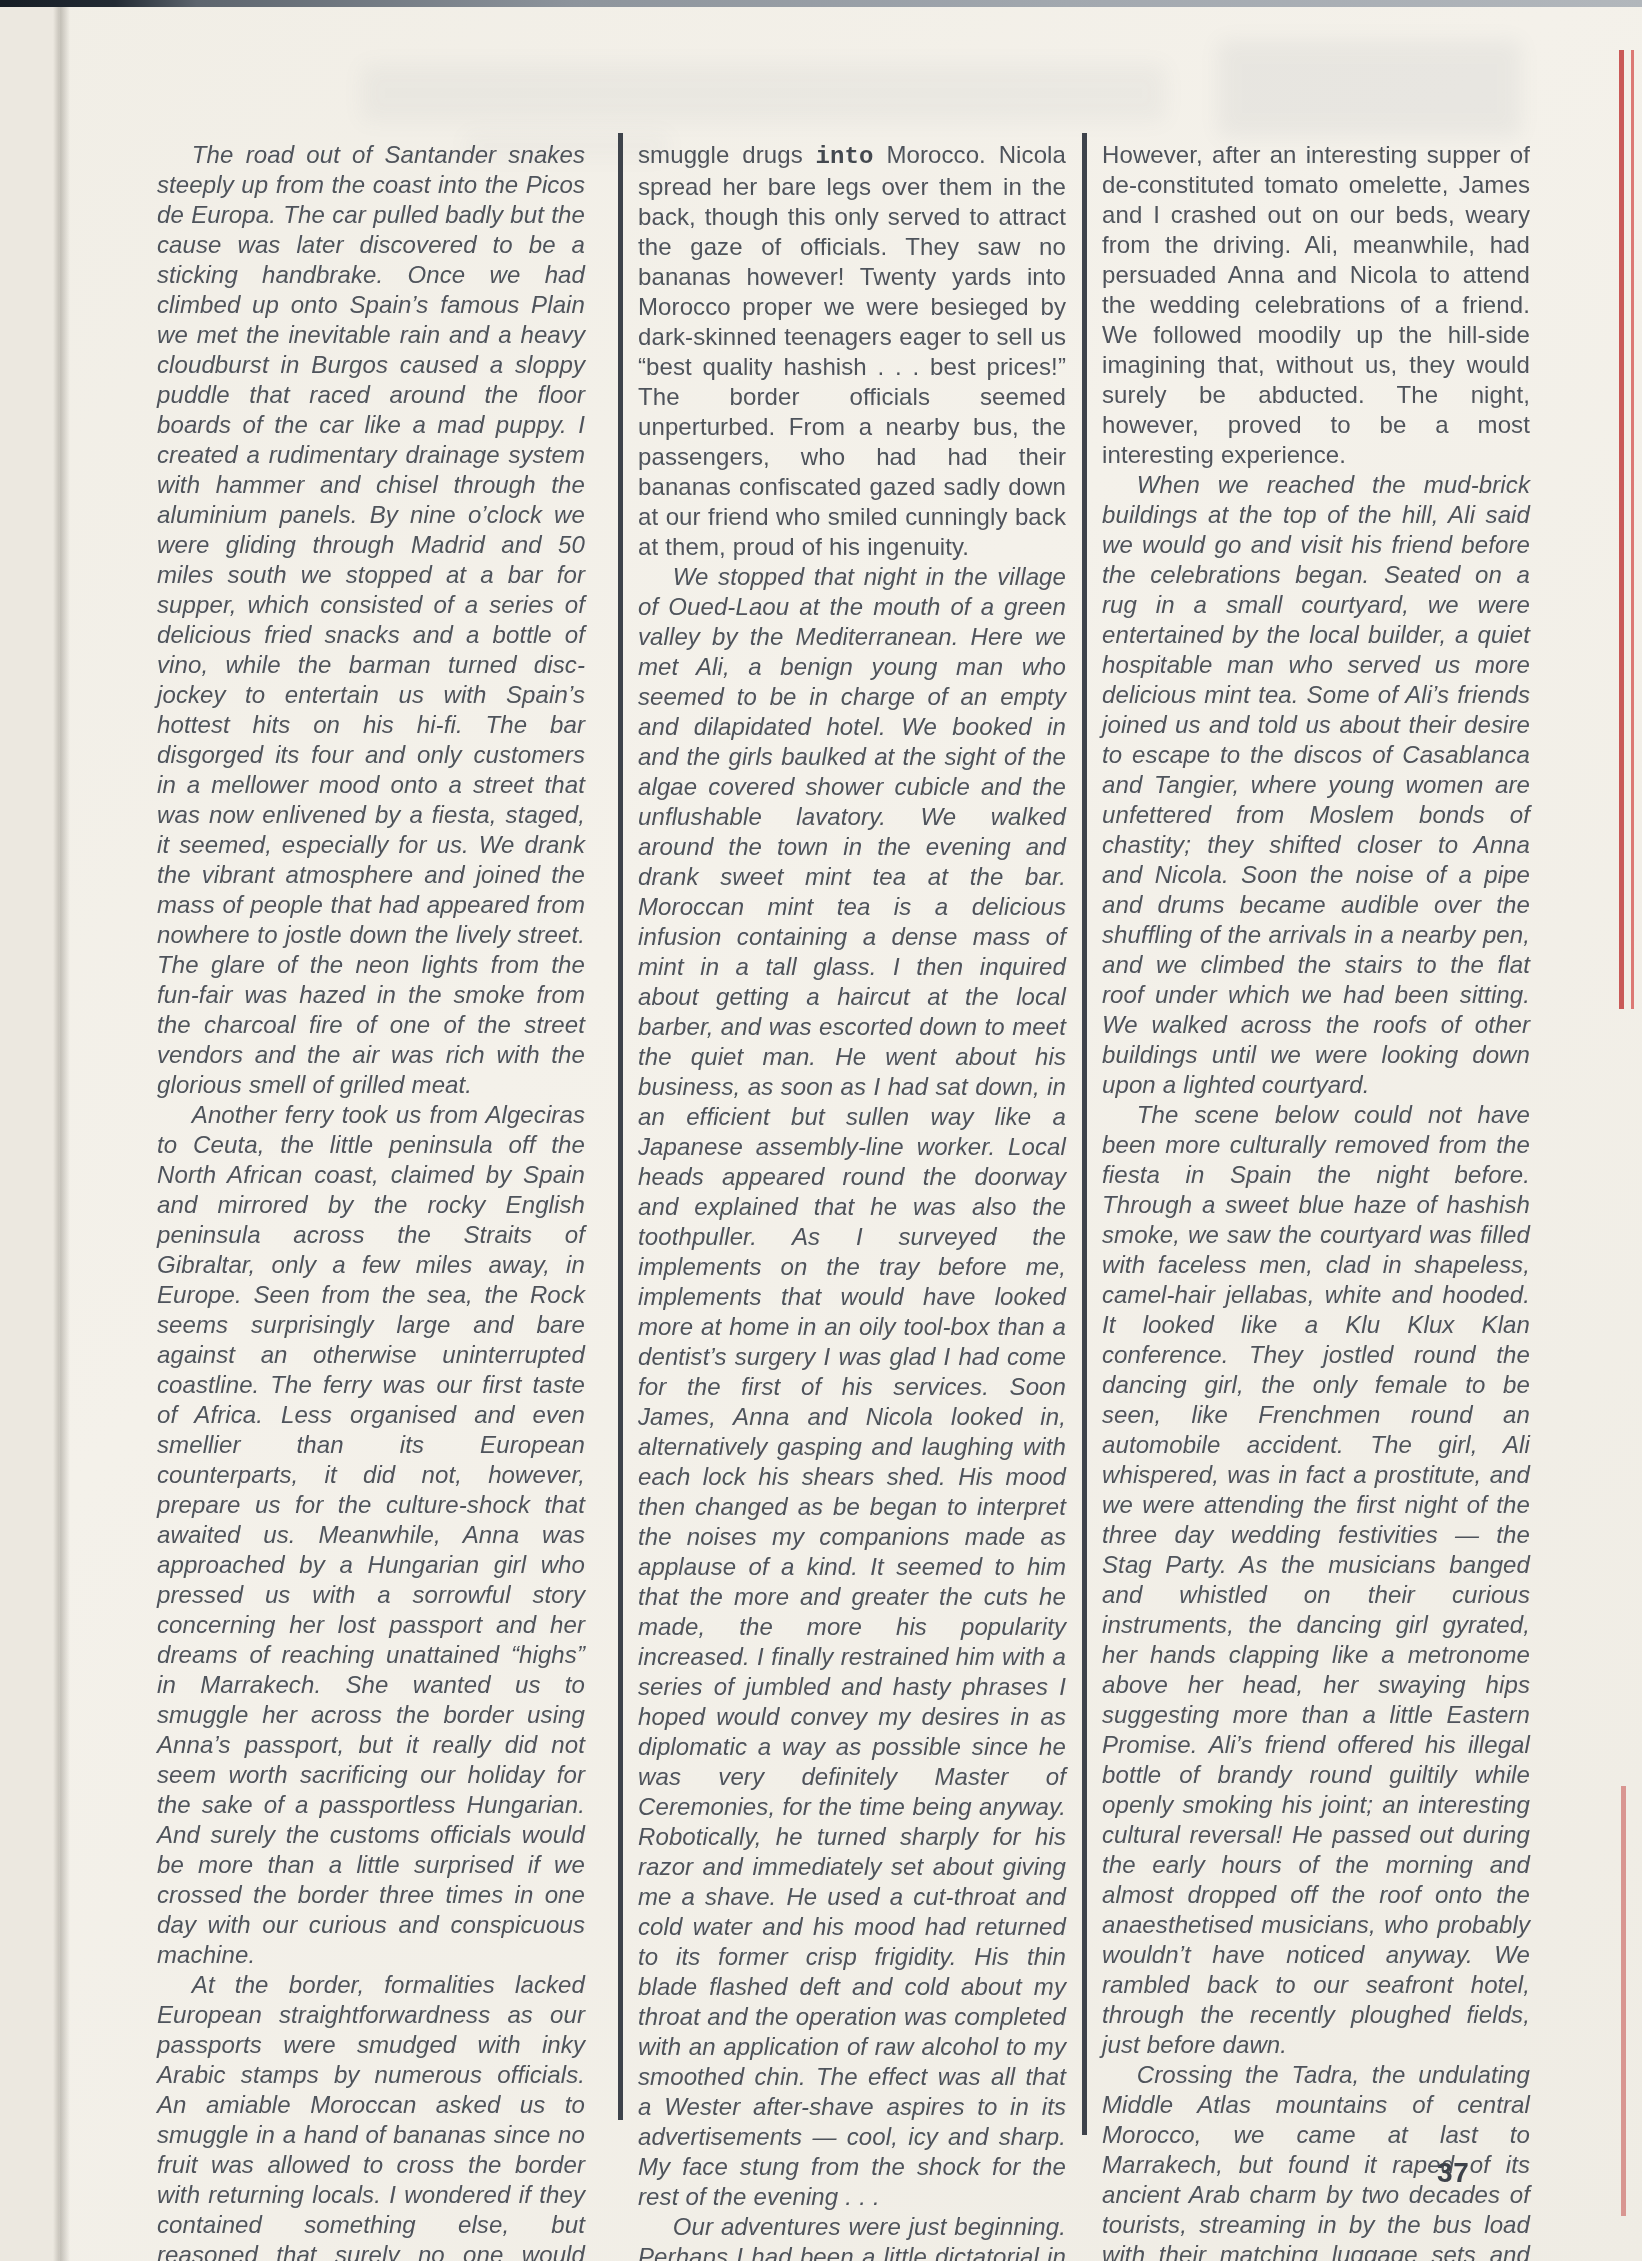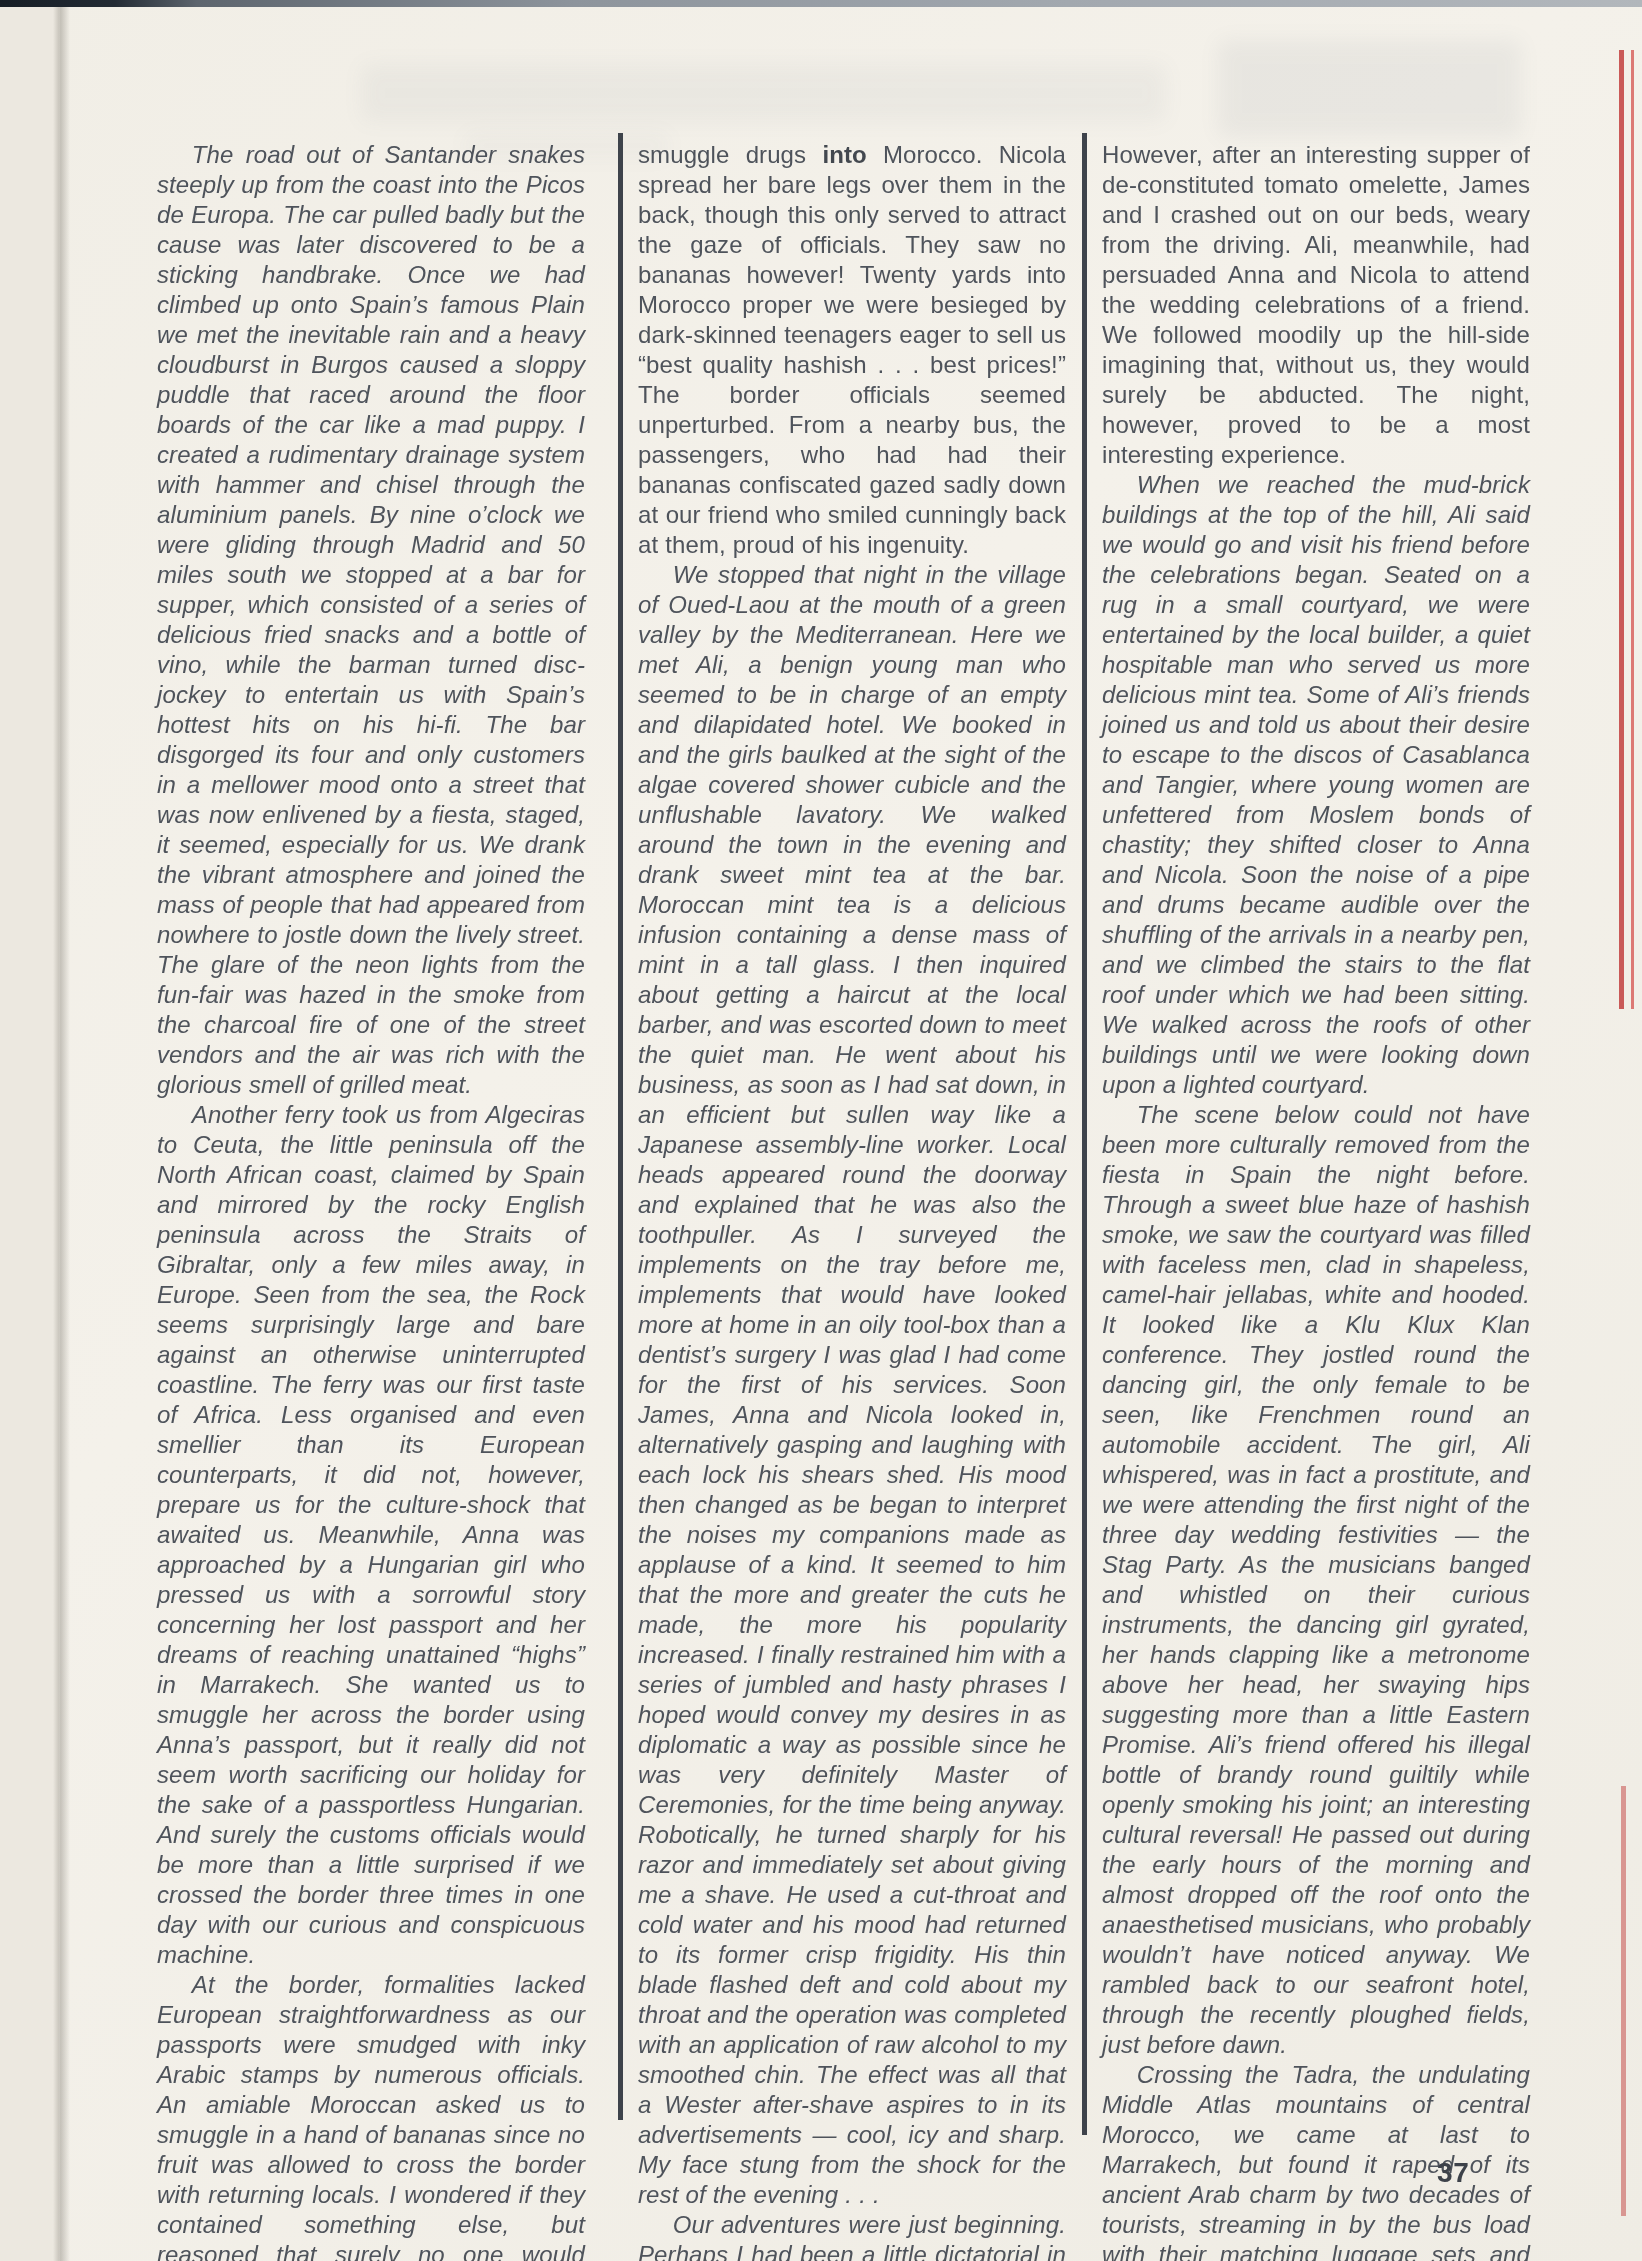--- a/index.html
+++ b/index.html
@@ -39,21 +39,21 @@
     color: #4e535b;
     text-align: justify;
     letter-spacing: 0.1px;
     word-spacing: 0.3px;
   }
   .col-1 { left: 157px; }
   .col-2 { left: 638px; }
   .col-3 { left: 1102px; }
   .para { margin: 0; }
   .para.indent { text-indent: 1.45em; font-style: italic; }
-  .para strong { font-weight: bold; color: #43484f; }
+  .para strong { font-weight: bold; color: #43484f; font-family: Liberation Mono, monospace; }
   .rule {
     position: absolute; top: 133px; width: 4.5px; background: #3e434b;
   }
   .rule-2 { left: 618px; height: 1987px; }
   .rule-3 { left: 1082px; height: 2002px; }
   .page-number {
     position: absolute; left: 1437px; top: 2157px; width: 90px;
     font-size: 28px; font-weight: bold; color: #3d424a;
     letter-spacing: 0.6px;
   }

